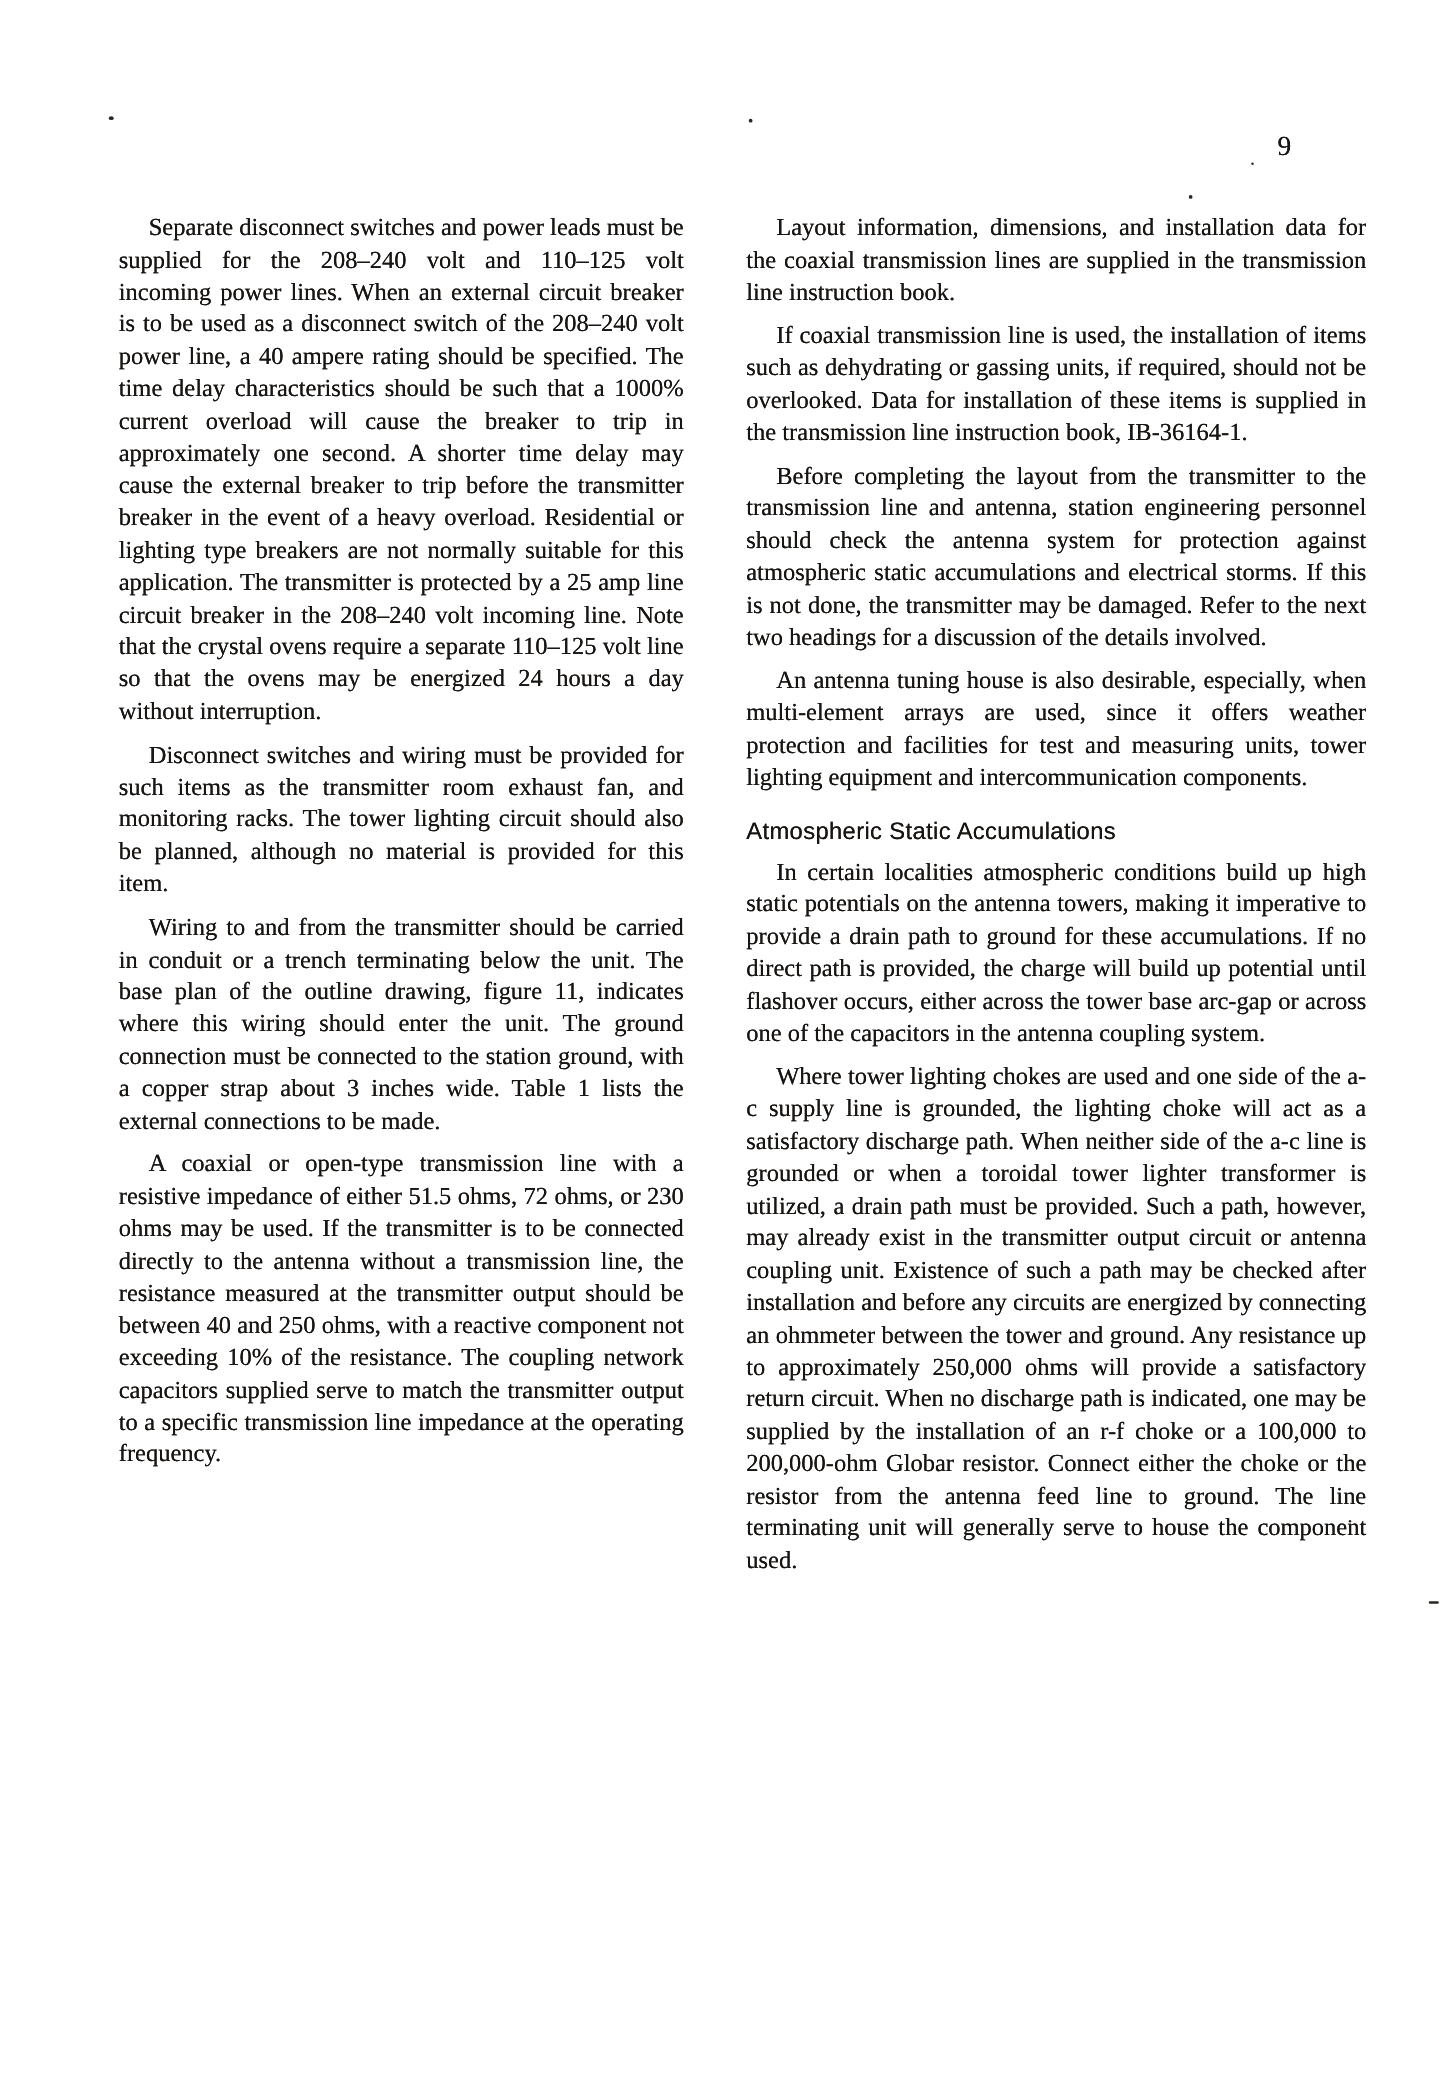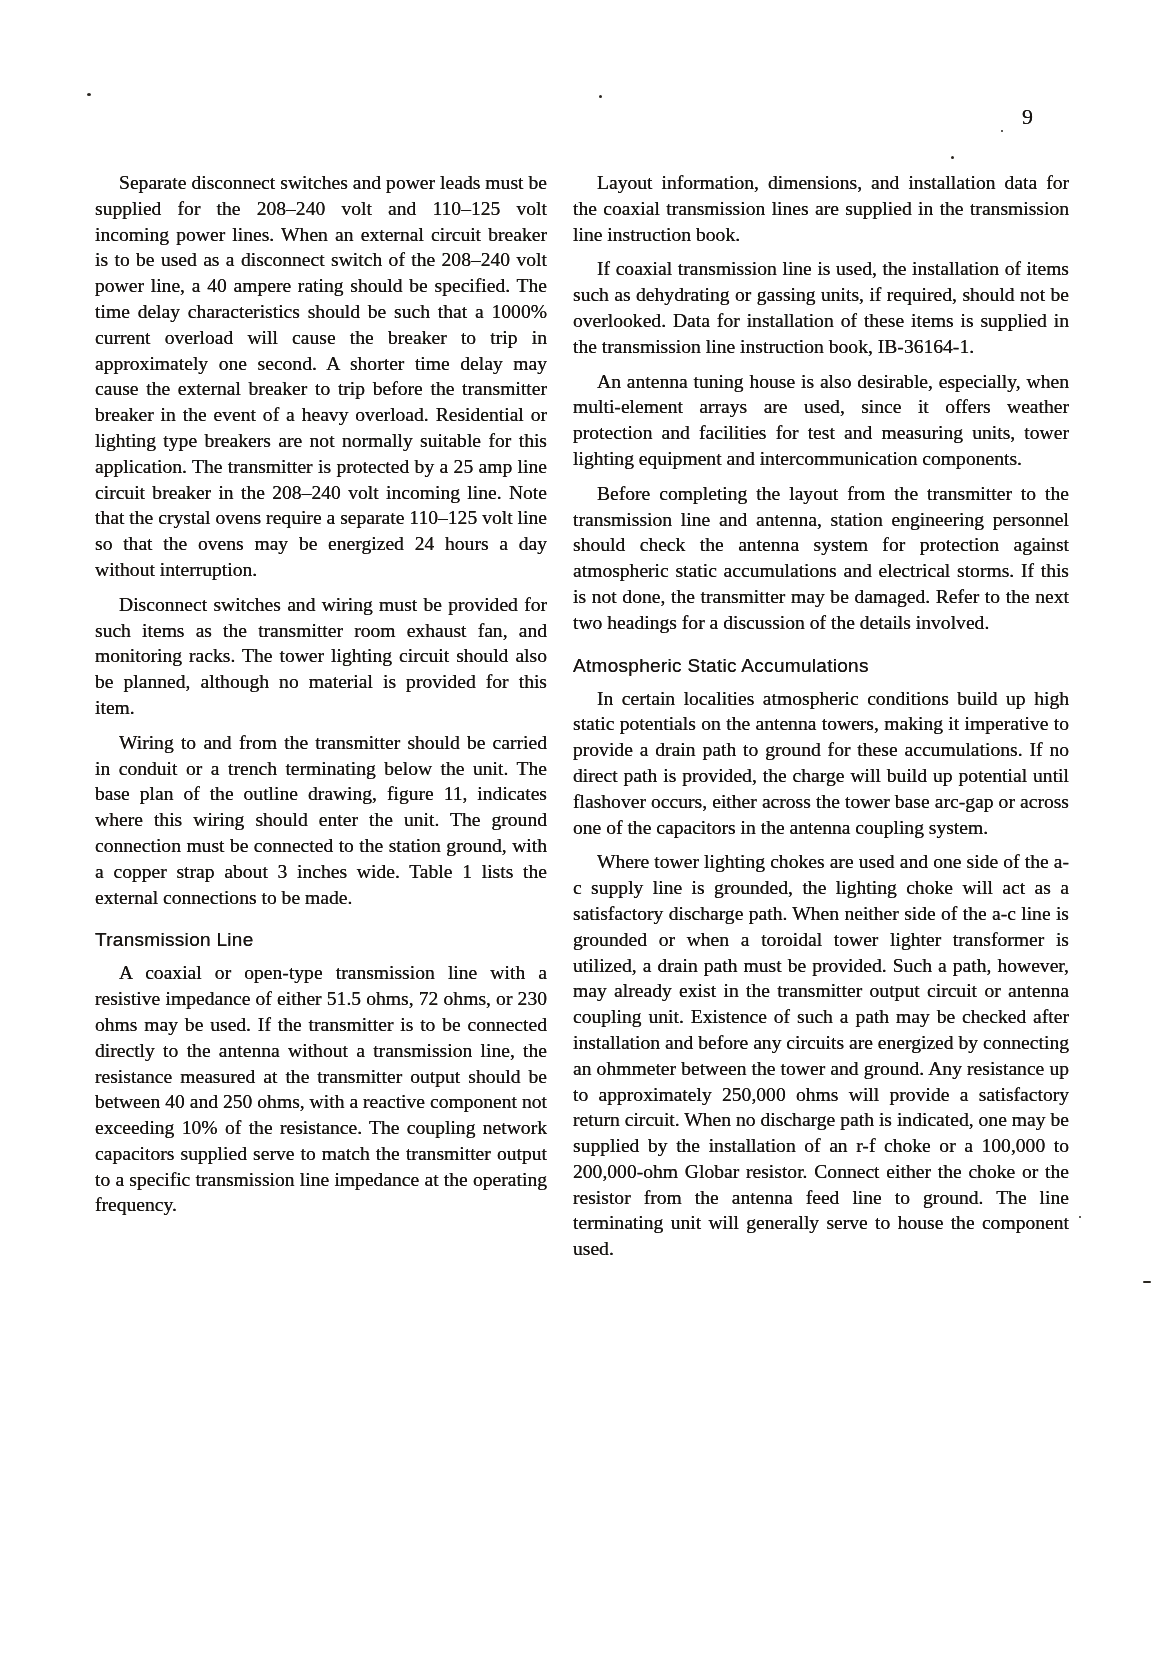--- a/index.html
+++ b/index.html
@@ -27,21 +27,21 @@
     font-size: 22px;
     font-weight: 400;
     color: #181512;
     text-shadow: 0 0 0.5px currentColor;
   }
   .columns {
     position: absolute;
     top: 170px;
     left: 95px;
     display: flex;
-    gap: 26px;
+    gap: 50px;
   }
   .col {
     display: block;
   }
   .col-left  { width: 452px; }
   .col-right { width: 496px; }
   .para {
     margin: 0 0 9px 0;
     text-indent: 24px;
     font-size: 19.6px;
@@ -83,29 +83,28 @@
 <div class="page">
 
   <div class="page-number">9</div>
 
   <div class="columns">
 
     <div class="col col-left">
       <p class="para">Separate disconnect switches and power leads must be supplied for the 208–240 volt and 110–125 volt incoming power lines. When an external circuit breaker is to be used as a disconnect switch of the 208–240 volt power line, a 40 ampere rating should be specified. The time delay characteristics should be such that a 1000% current overload will cause the breaker to trip in approximately one second. A shorter time delay may cause the external breaker to trip before the transmitter breaker in the event of a heavy overload. Residential or lighting type breakers are not normally suitable for this application. The transmitter is protected by a 25 amp line circuit breaker in the 208–240 volt incoming line. Note that the crystal ovens require a separate 110–125 volt line so that the ovens may be energized 24 hours a day without interruption.</p>
       <p class="para">Disconnect switches and wiring must be provided for such items as the transmitter room exhaust fan, and monitoring racks. The tower lighting circuit should also be planned, although no material is provided for this item.</p>
       <p class="para">Wiring to and from the transmitter should be carried in conduit or a trench terminating below the unit. The base plan of the outline drawing, figure 11, indicates where this wiring should enter the unit. The ground connection must be connected to the station ground, with a copper strap about 3 inches wide. Table 1 lists the external connections to be made.</p>
-      <h3 class="heading">Transmission Line</h3>
       <p class="para">A coaxial or open-type transmission line with a resistive impedance of either 51.5 ohms, 72 ohms, or 230 ohms may be used. If the transmitter is to be connected directly to the antenna without a transmission line, the resistance measured at the transmitter output should be between 40 and 250 ohms, with a reactive component not exceeding 10% of the resistance. The coupling network capacitors supplied serve to match the transmitter output to a specific transmission line impedance at the operating frequency.</p>
     </div>
 
     <div class="col col-right">
       <p class="para">Layout information, dimensions, and installation data for the coaxial transmission lines are supplied in the transmission line instruction book.</p>
       <p class="para">If coaxial transmission line is used, the installation of items such as dehydrating or gassing units, if required, should not be overlooked. Data for installation of these items is supplied in the transmission line instruction book, IB-36164-1.</p>
+      <p class="para">Before completing the layout from the transmitter to the transmission line and antenna, station engineering personnel should check the antenna system for protection against atmospheric static accumulations and electrical storms. If this is not done, the transmitter may be damaged. Refer to the next two headings for a discussion of the details involved.</p>
       <p class="para">An antenna tuning house is also desirable, especially, when multi-element arrays are used, since it offers weather protection and facilities for test and measuring units, tower lighting equipment and intercommunication components.</p>
-      <p class="para">Before completing the layout from the transmitter to the transmission line and antenna, station engineering personnel should check the antenna system for protection against atmospheric static accumulations and electrical storms. If this is not done, the transmitter may be damaged. Refer to the next two headings for a discussion of the details involved.</p>
       <h3 class="heading">Atmospheric Static Accumulations</h3>
       <p class="para">In certain localities atmospheric conditions build up high static potentials on the antenna towers, making it imperative to provide a drain path to ground for these accumulations. If no direct path is provided, the charge will build up potential until flashover occurs, either across the tower base arc-gap or across one of the capacitors in the antenna coupling system.</p>
       <p class="para">Where tower lighting chokes are used and one side of the a-c supply line is grounded, the lighting choke will act as a satisfactory discharge path. When neither side of the a-c line is grounded or when a toroidal tower lighter transformer is utilized, a drain path must be provided. Such a path, however, may already exist in the transmitter output circuit or antenna coupling unit. Existence of such a path may be checked after installation and before any circuits are energized by connecting an ohmmeter between the tower and ground. Any resistance up to approximately 250,000 ohms will provide a satisfactory return circuit. When no discharge path is indicated, one may be supplied by the installation of an r-f choke or a 100,000 to 200,000-ohm Globar resistor. Connect either the choke or the resistor from the antenna feed line to ground. The line terminating unit will generally serve to house the component used.</p>
     </div>
 
   </div>
 
   <div class="speck speck-1"></div>
   <div class="speck speck-2"></div>
   <div class="speck speck-3"></div>

